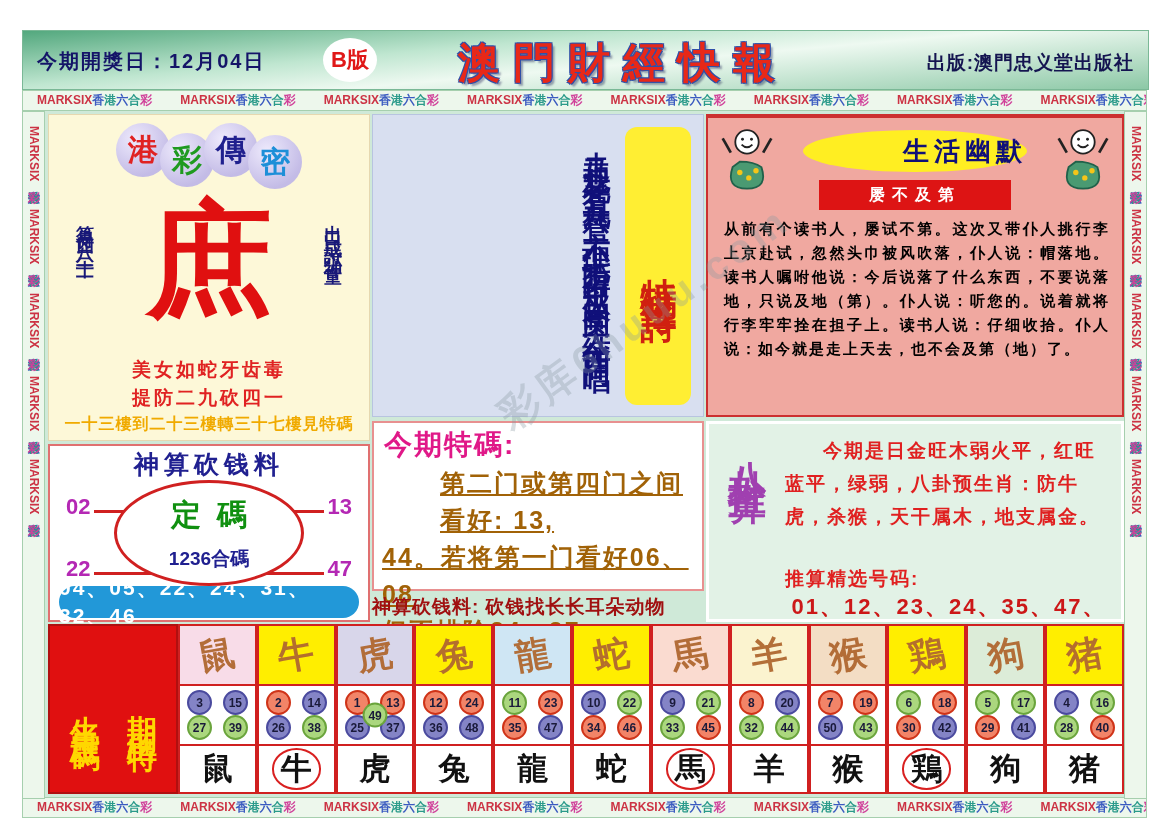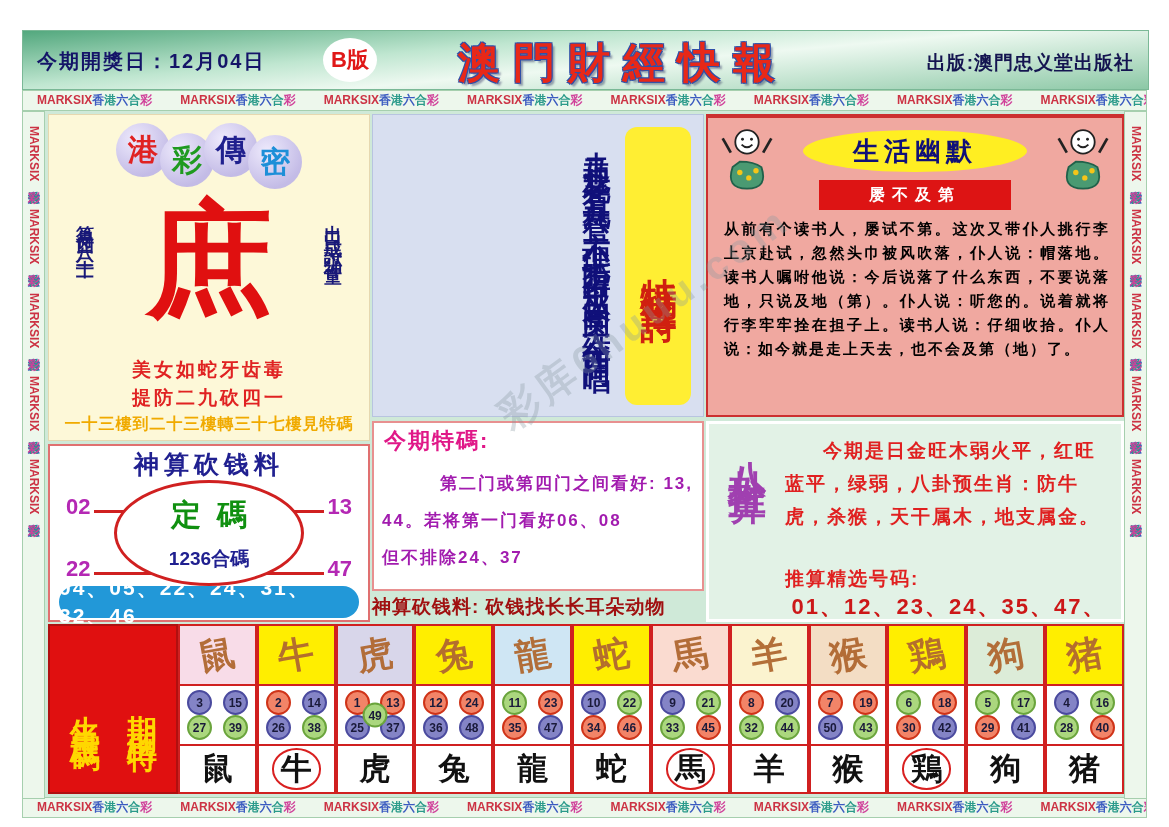--- a/index.html
+++ b/index.html
@@ -59,31 +59,31 @@
               display:flex;}
   .poem-line{font-size:28px;font-weight:bold;color:#10107a;letter-spacing:8px;margin:0 10px;
              font-family:"Liberation Serif","DejaVu Serif",serif;}
   .poem-side{position:absolute;right:12px;top:12px;width:66px;height:278px;background:#ffee33;border-radius:12px;
              display:flex;align-items:center;justify-content:center;}
   .poem-side-text{writing-mode:vertical-rl;text-orientation:upright;color:#d02010;font-size:36px;font-weight:bold;letter-spacing:7px;
                   font-family:"Liberation Serif","DejaVu Serif",serif;}
 
   
   .p-special{position:absolute;left:372px;top:421px;width:332px;height:170px;background:#fff;border:2px solid #e89090;box-sizing:border-box;}
-  .sp-title{position:absolute;left:10px;top:3px;color:#e01888;font-size:22px;font-weight:bold;letter-spacing:2px;}
-  .sp-lines{position:absolute;left:8px;top:42px;right:6px;color:#a21caf;font-size:17px;font-weight:bold;line-height:37px;letter-spacing:2px;}
+  .sp-title{position:absolute;left:10px;top:3px;color:#e01888;font-size:28px;font-weight:bold;letter-spacing:2px;}
+  .sp-lines{position:absolute;left:8px;top:42px;right:6px;color:#a16207;font-size:25px;font-weight:bold;line-height:37px;letter-spacing:2px;text-decoration:underline;}
   .sp-line.indent{padding-left:58px;}
   .sp-footer{position:absolute;left:372px;top:594px;width:336px;color:#a01010;font-size:19px;font-weight:bold;letter-spacing:1px;}
 
   
   .p-humor{position:absolute;left:706px;top:114px;width:418px;height:303px;background:#f0a8a0;border:2px solid #cc3030;border-top-width:4px;box-sizing:border-box;}
   .mascot{position:absolute;top:6px;width:54px;height:70px;}
   .mascot.m-left{left:12px;} .mascot.m-right{right:12px;}
   .humor-ellipse{position:absolute;left:50%;transform:translateX(-50%);top:12px;width:224px;height:42px;background:#ffee22;
-                 border-radius:50%;display:flex;align-items:center;justify-content:center;}
+                 border-radius:50%;display:flex;align-items:center;justify-content:flex-end;}
   .humor-title{color:#101078;font-size:26px;font-weight:bold;letter-spacing:5px;font-family:"Liberation Serif","DejaVu Serif",serif;}
   .humor-sub{position:absolute;left:50%;transform:translateX(-50%);top:62px;width:192px;height:30px;background:#dd1414;
              display:flex;align-items:center;justify-content:center;color:#fff;font-size:16px;font-weight:bold;letter-spacing:7px;}
   .humor-body{position:absolute;left:16px;right:12px;top:99px;color:#000000;font-size:15px;font-weight:bold;
               line-height:24px;letter-spacing:2px;text-align:justify;font-family:"Liberation Serif","DejaVu Serif",serif;}
 
   
   .p-bagua{position:absolute;left:706px;top:421px;width:418px;height:201px;background:#e2f2e6;border:3px solid #fff;box-sizing:border-box;}
   .bagua-title{position:absolute;left:12px;top:8px;height:182px;writing-mode:vertical-rl;text-orientation:upright;
                color:#a040b0;font-size:38px;font-weight:bold;letter-spacing:8px;font-family:"Liberation Serif","DejaVu Serif",serif;}

